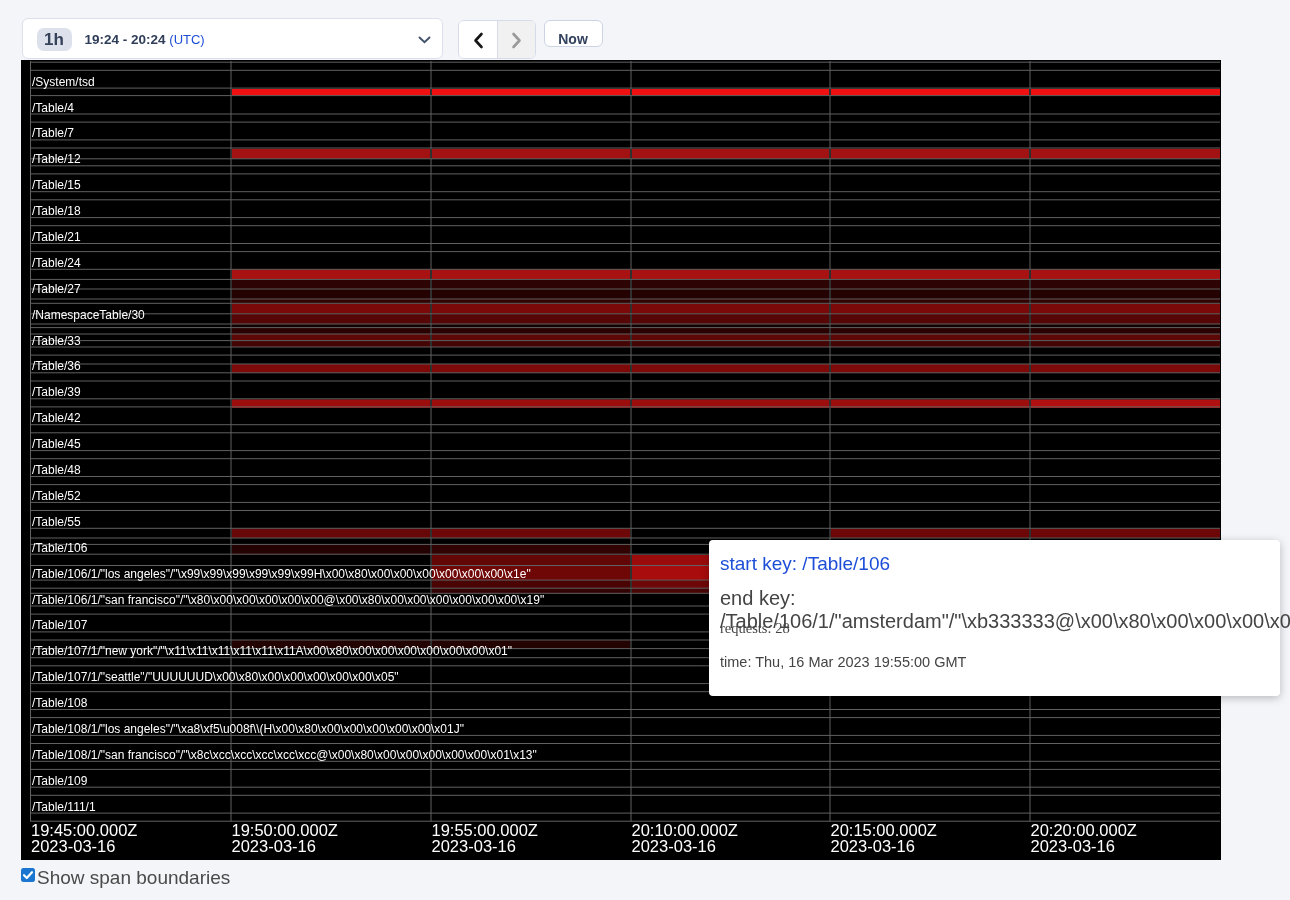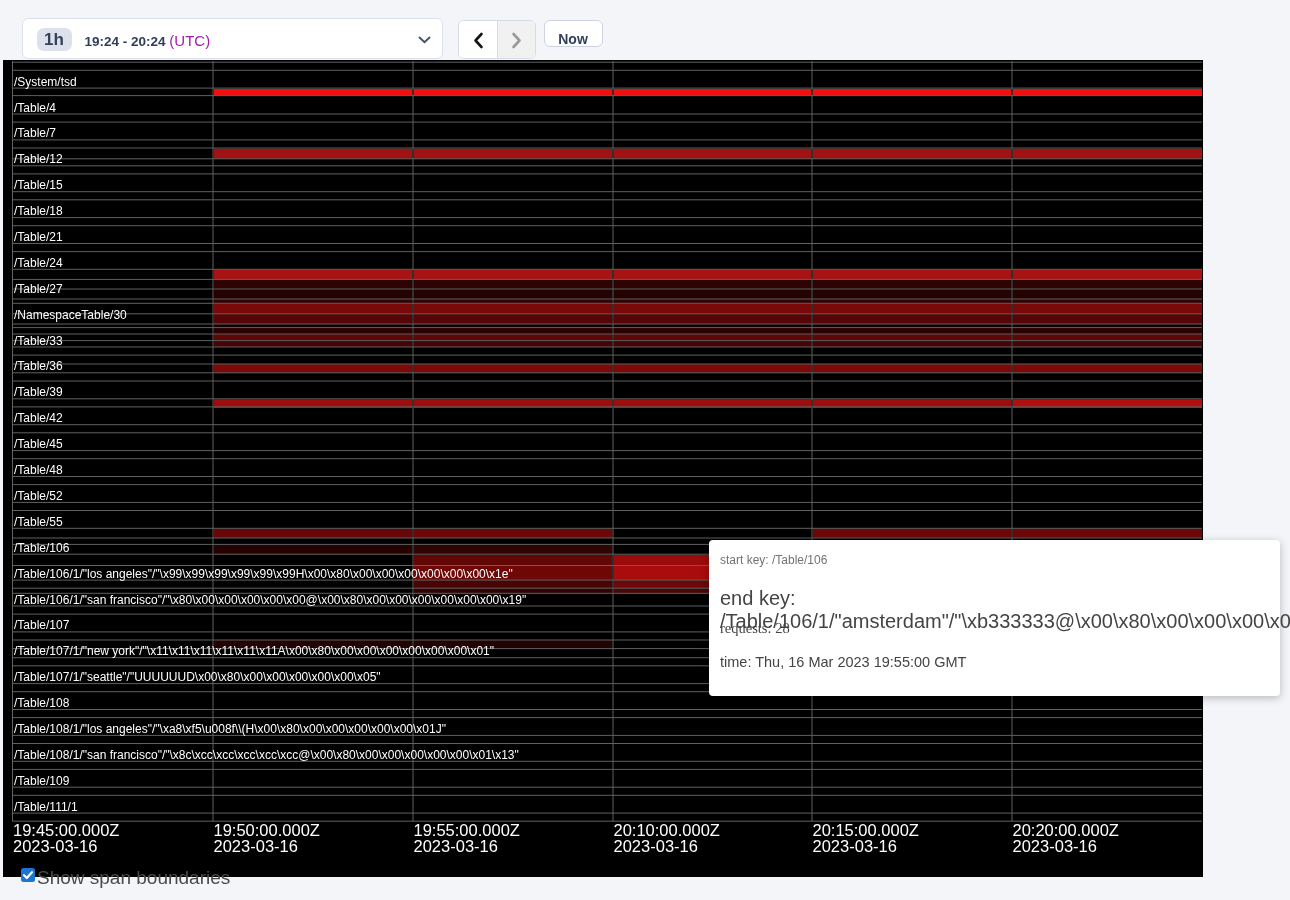--- a/index.html
+++ b/index.html
@@ -5,40 +5,40 @@
   * { margin:0; padding:0; box-sizing:border-box; }
   html,body { width:1290px; height:900px; }
   body { background:#f4f5f9; font-family:"Liberation Sans", sans-serif; position:relative; overflow:hidden; }
   .abs { position:absolute; }
 </style>
 </head>
 <body>
 
   <div class="abs" style="left:22px;top:17.5px;width:421px;height:41px;background:#fff;border:1px solid #dbe0ec;border-radius:6px;"></div>
   <div class="abs" style="left:36.5px;top:27.5px;width:35px;height:23.5px;background:#dde1ec;border-radius:7px;text-align:center;line-height:23.5px;font-size:17px;font-weight:bold;color:#36415a;">1h</div>
-  <div class="abs" style="left:84.5px;top:31.8px;font-size:13.5px;font-weight:bold;color:#2f3d58;">19:24 - 20:24 <span style="font-weight:normal;color:#a21caf;font-size:15px;">(UTC)</span></div>
+  <div class="abs" style="left:84.5px;top:31.8px;font-size:13.5px;font-weight:bold;color:#2f3d58;">19:24 - 20:24 <span style="font-weight:normal;color:#1d4ed8;font-size:13px;">(UTC)</span></div>
   <svg class="abs" style="left:418px;top:36px" width="13" height="8" viewBox="0 0 13 8">
     <polyline points="1.5,1.5 6.5,6.3 11.5,1.5" fill="none" stroke="#42526b" stroke-width="1.9" stroke-linecap="round"></polyline>
   </svg>
 
   <div class="abs" style="left:457.5px;top:19.5px;width:78px;height:39.5px;border:1px solid #d5dbe8;border-radius:6px;background:#fff;overflow:hidden;">
     <div class="abs" style="left:0;top:0;width:38.5px;height:100%;background:#fff;"></div>
     <div class="abs" style="left:38.5px;top:0;width:1px;height:100%;background:#d5dbe8;"></div>
     <div class="abs" style="left:39.5px;top:0;width:38.5px;height:100%;background:#f1f1f1;"></div>
     <svg class="abs" style="left:14px;top:11px" width="11" height="17" viewBox="0 0 11 17">
       <polyline points="8.5,2 2.5,8.5 8.5,15" fill="none" stroke="#151515" stroke-width="2.6" stroke-linecap="round" stroke-linejoin="round"></polyline>
     </svg>
     <svg class="abs" style="left:52px;top:11px" width="11" height="17" viewBox="0 0 11 17">
       <polyline points="2.5,2 8.5,8.5 2.5,15" fill="none" stroke="#9a9a9a" stroke-width="2.6" stroke-linecap="round" stroke-linejoin="round"></polyline>
     </svg>
   </div>
 
   <div class="abs" style="left:543.5px;top:19.5px;width:59px;height:27px;border:1px solid #ccd4e4;border-radius:6px;background:#fff;text-align:center;line-height:37.5px;font-size:14px;font-weight:bold;color:#32415e;">Now</div>
 
-  <div class="abs" style="left:3px;top:60px;width:1200px;height:817px;background:#000;">
+  <div class="abs" style="left:21px;top:60px;width:1200px;height:725px;background:#000;">
 <svg width="1200" height="800" viewBox="0 0 1200 800" font-family="Liberation Sans, sans-serif" style="position:absolute;left:0;top:0;display:block">
 <rect x="0" y="0" width="1200" height="800" fill="#000"></rect>
 <rect x="211.0" y="29.0" width="198.0" height="6.6" fill="#ef1111"></rect>
 <rect x="411.0" y="29.0" width="198.0" height="6.6" fill="#ef1111"></rect>
 <rect x="611.0" y="29.0" width="197.0" height="6.6" fill="#ef1111"></rect>
 <rect x="810.0" y="29.0" width="198.0" height="6.6" fill="#ef1111"></rect>
 <rect x="1010.0" y="29.0" width="189.0" height="6.6" fill="#ef1111"></rect>
 <rect x="211.0" y="88.8" width="198.0" height="10.0" fill="#a31212"></rect>
 <rect x="411.0" y="88.8" width="198.0" height="10.0" fill="#a31212"></rect>
 <rect x="611.0" y="88.8" width="197.0" height="10.0" fill="#a31212"></rect>
@@ -160,21 +160,21 @@
 <text x="610.5" y="776" font-size="16.5" fill="#fff">20:10:00.000Z</text>
 <text x="610.5" y="791.5" font-size="16.5" fill="#fff">2023-03-16</text>
 <text x="809.5" y="776" font-size="16.5" fill="#fff">20:15:00.000Z</text>
 <text x="809.5" y="791.5" font-size="16.5" fill="#fff">2023-03-16</text>
 <text x="1009.5" y="776" font-size="16.5" fill="#fff">20:20:00.000Z</text>
 <text x="1009.5" y="791.5" font-size="16.5" fill="#fff">2023-03-16</text>
 </svg>
   </div>
 
   <div class="abs" style="left:709px;top:540px;width:571px;height:156px;background:#fff;border-radius:4px;box-shadow:0 2px 8px rgba(0,0,0,0.25);"></div>
-  <div class="abs" style="left:720px;top:552.8px;font-size:12px;color:#737373;">start key: /Table/106</div>
+  <div class="abs" style="left:720px;top:552.8px;font-size:19px;color:#1d4ed8;">start key: /Table/106</div>
   <div class="abs" style="left:720px;top:586.6px;font-size:20px;color:#444;">end key: /Table/106/1/"amsterdam"/"\xb333333@\x00\x80\x00\x00\x00\x00\x00\x00#"</div>
   <div class="abs" style="left:720px;top:620.1px;font-size:14.5px;color:#444;font-family:Liberation Serif, serif;">requests: 28</div>
   <div class="abs" style="left:720px;top:653.9px;font-size:14.5px;color:#444;">time: Thu, 16 Mar 2023 19:55:00 GMT</div>
 
   <svg class="abs" style="left:21px;top:867.5px" width="14" height="14" viewBox="0 0 14 14">
     <rect x="0" y="0" width="14" height="14" rx="2.5" fill="#1b76d2"></rect>
     <polyline points="3,7.2 5.8,10 11,4.2" fill="none" stroke="#fff" stroke-width="2.2" stroke-linecap="round" stroke-linejoin="round"></polyline>
   </svg>
   <div class="abs" style="left:37px;top:866.5px;font-size:19px;color:#4a4a4a;">Show span boundaries</div>
 

